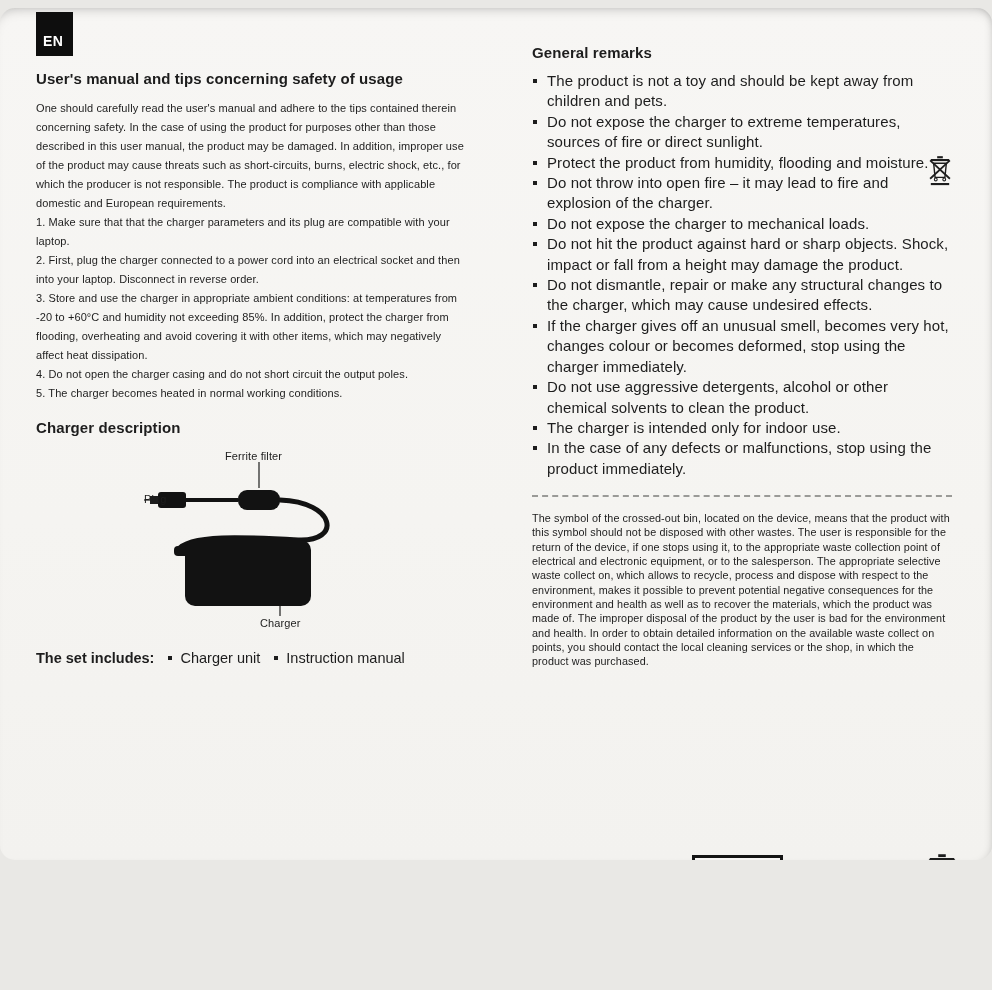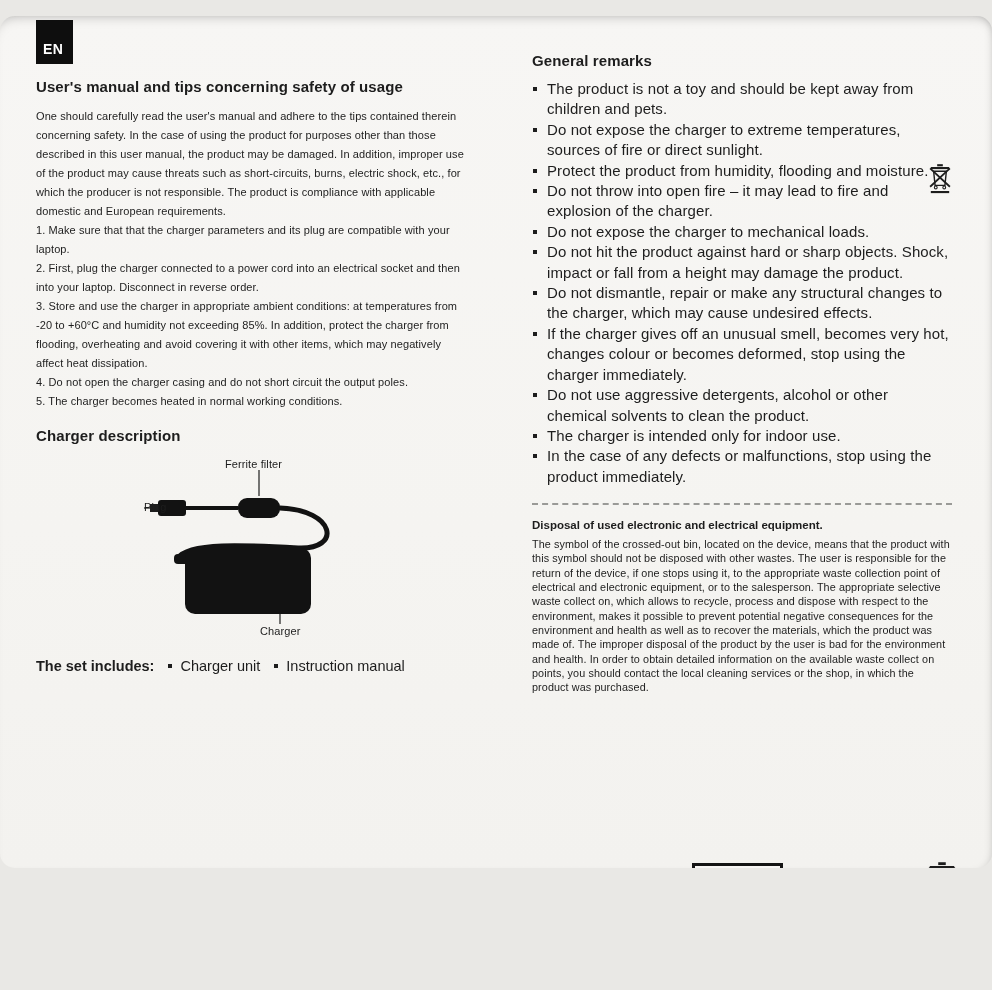--- a/index.html
+++ b/index.html
@@ -1,17 +1,17 @@
 <!DOCTYPE html>
 <html><head>
 <meta charset="utf-8">
 <style>
   html,body{margin:0;padding:0;background:#e9e8e5;}
   .page{
-    position:relative;width:992px;height:852px;margin:16px auto;
+    position:relative;width:992px;height:852px;margin:8px auto;
     background:linear-gradient(180deg,#f7f6f4 0%,#f5f4f1 60%,#f3f2ef 100%);
     font-family:"Liberation Sans",sans-serif;color:#1d1d1d;overflow:hidden;
     box-shadow:inset 0 10px 14px -12px rgba(0,0,0,.35), inset -6px 0 10px -8px rgba(0,0,0,.25);
     border-radius:15px;
   }
   .en-badge{
     position:absolute;left:36px;top:4px;width:37px;height:44px;background:#0e0e0e;
     color:#fff;font-weight:bold;font-size:14px;display:flex;align-items:flex-end;
     justify-content:flex-start;padding:0 0 7px 7px;box-sizing:border-box;letter-spacing:.5px;
   }
@@ -127,21 +127,20 @@
       <li>Do not hit the product against hard or sharp objects. Shock, impact or fall from a height may damage the product.</li>
       <li>Do not dismantle, repair or make any structural changes to the charger, which may cause undesired effects.</li>
       <li>If the charger gives off an unusual smell, becomes very hot, changes colour or becomes deformed, stop using the charger immediately.</li>
       <li>Do not use aggressive detergents, alcohol or other chemical solvents to clean the product.</li>
       <li>The charger is intended only for indoor use.</li>
       <li>In the case of any defects or malfunctions, stop using the product immediately.</li>
     </ul>
 
     <hr class="dashed-sep">
 
-    <p class="disposal-h">Disposal of used electronic and electrical equipment.</p>
     <p class="disposal-t">The symbol of the crossed-out bin, located on the device, means that the product with this symbol should not be disposed with other wastes. The user is responsible for the return of the device, if one stops using it, to the appropriate waste collection point of electrical and electronic equipment, or to the salesperson. The appropriate selective waste collect on, which allows to recycle, process and dispose with respect to the environment, makes it possible to prevent potential negative consequences for the environment and health as well as to recover the materials, which the product was made of. The improper disposal of the product by the user is bad for the environment and health. In order to obtain detailed information on the available waste collect on points, you should contact the local cleaning services or the shop, in which the product was purchased.</p>
   </div>
 
   <div class="marks-row">
     <div class="ukca">
       <div>UK</div>
       <div>CA</div>
     </div>
     <div class="rohs">
       <div class="rohs-top">RoHS</div>

